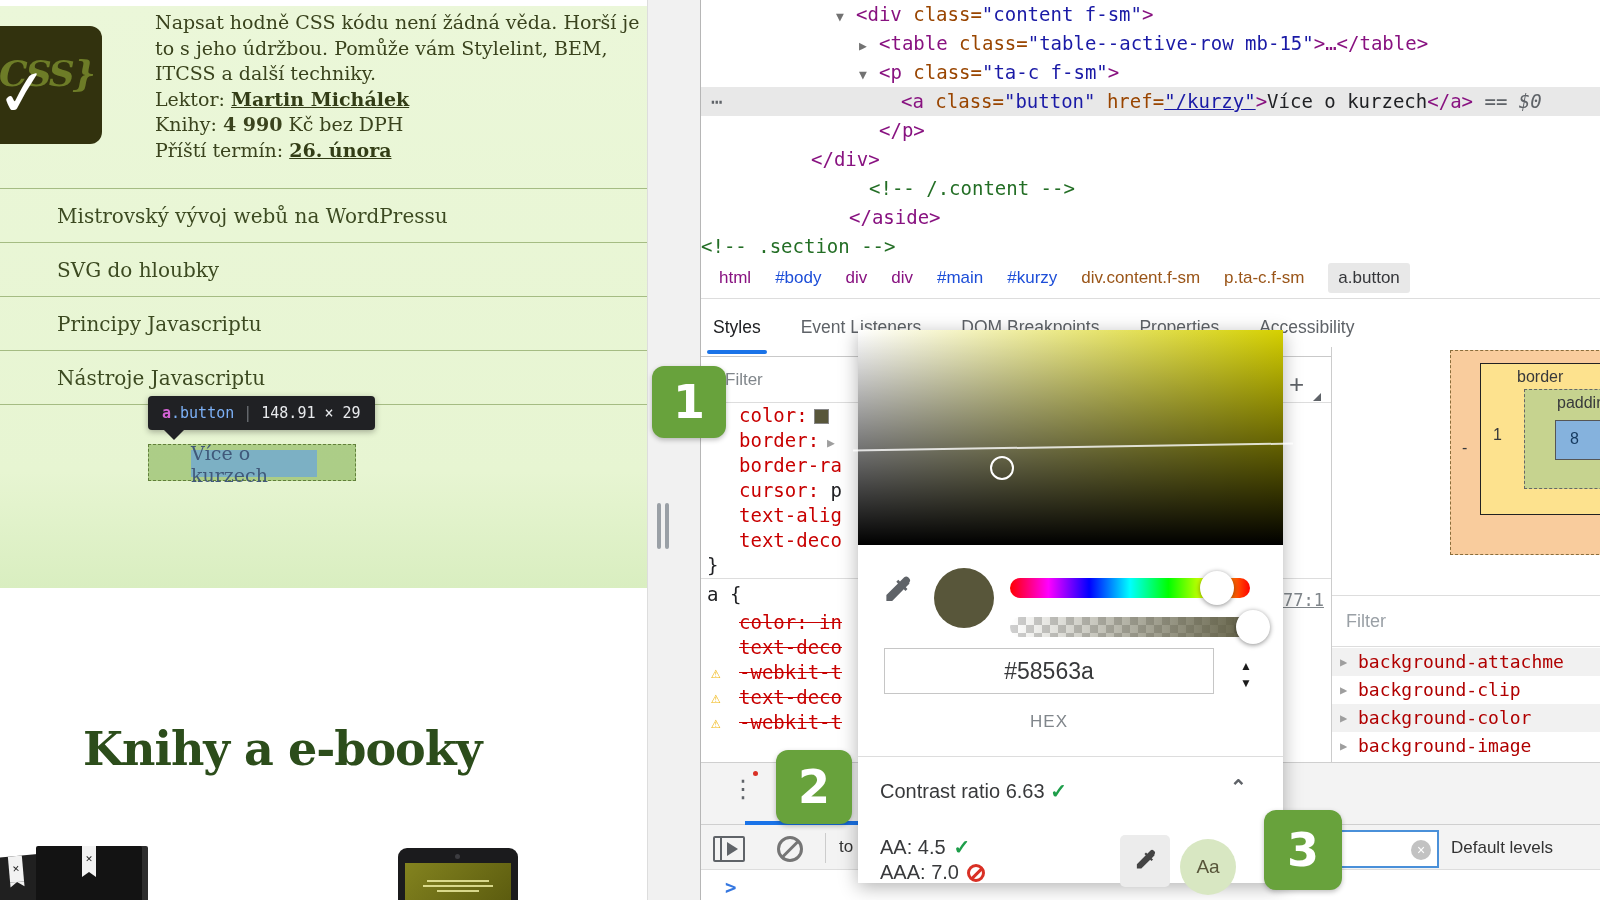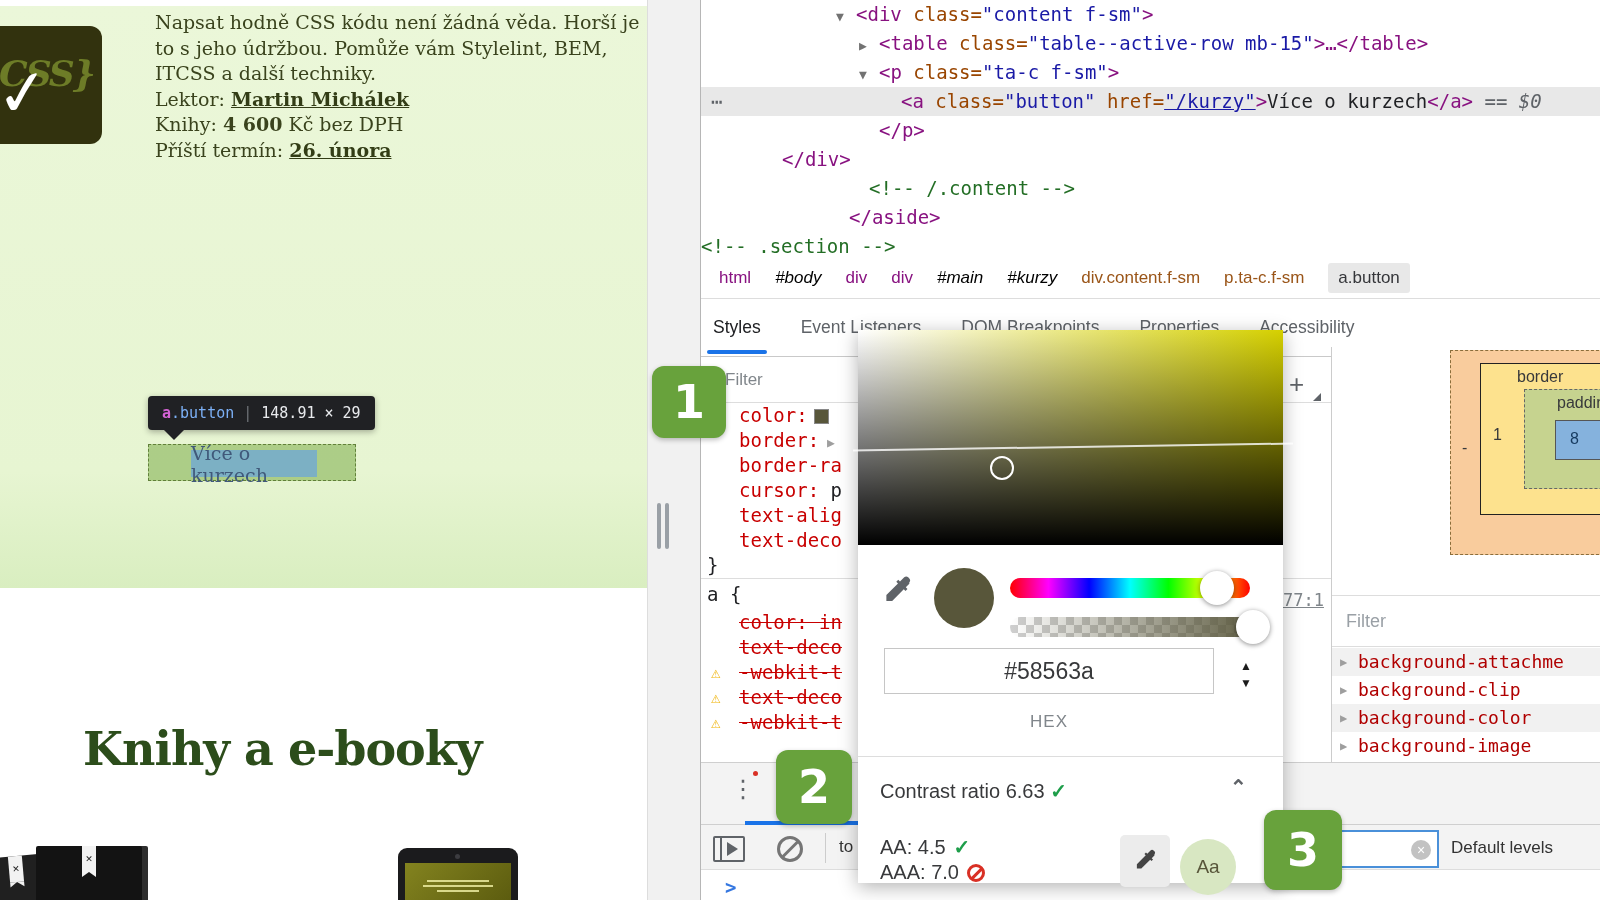--- a/index.html
+++ b/index.html
@@ -75,21 +75,21 @@
   .tok-link { color:#1a1aa6; text-decoration:underline; }
   .tok-text { color:#202124; }
   .tok-comment { color:#236e25; }
   .tok-dim { color:#5f6368; font-style:italic; }
   .row-hl { background:#e8e8e8; }
   .tok-dots { color:#5f6368; letter-spacing:1px; }
 
   .crumbs { position:absolute; left:0; top:257px; width:900px; height:42px; display:flex;
     align-items:center; gap:24px; padding-left:18px; font-size:17px; border-bottom:1px solid #ddd;
     background:#fff; }
-  .crumb-purple { color:#881280; } .crumb-dark { color:#000000;font-style:italic; } .crumb-orange { color:#9a5518; }
+  .crumb-purple { color:#881280; } .crumb-dark { color:#1d4ed8; } .crumb-orange { color:#9a5518; }
   .crumb-sel { color:#35363a; background:#e8e8e8; padding:5px 10px; border-radius:3px; }
 
   .tabs { position:absolute; left:0; top:299px; width:900px; height:58px; display:flex;
     align-items:center; gap:40px; padding-left:12px; font-size:17.5px; color:#5f6368;
     border-bottom:1px solid #c9c9c9; background:#fff; }
   .tab-active { color:#202124; position:relative; }
   .tab-active:after { content:""; position:absolute; left:-6px; right:-6px; bottom:-16px;
     height:4px; background:#1a73e8; border-radius:2px; }
 
   .sfilter { position:absolute; left:0; top:357px; width:630px; height:46px;
@@ -228,29 +228,44 @@
     </div>
 
     <div class="intro">
       <div>Napsat hodně CSS kódu není žádná věda. Horší je to s jeho údržbou. Pomůže vám Stylelint, BEM, ITCSS a další techniky.</div>
       <div>
         <span>Lektor:</span>
         <a style="font-weight:bold;"><u>Martin Michálek</u></a>
       </div>
       <div>
         <span>Knihy:</span>
-        <b>4 600</b>
+        <b>4 990</b>
         <span>Kč bez DPH</span>
       </div>
       <div>
         <span>Příští termín:</span>
         <a style="font-weight:bold;"><u>26. února</u></a>
       </div>
     </div>
 
+    <div class="course-list">
+      <div class="course-row">
+          <span>Mistrovský vývoj webů na WordPressu</span>
+        </div>
+      <div class="course-row">
+          <span>SVG do hloubky</span>
+        </div>
+      <div class="course-row">
+          <span>Principy Javascriptu</span>
+        </div>
+      <div class="course-row">
+          <span>Nástroje Javascriptu</span>
+        </div>
+      <div class="course-end"></div>
+    </div>
 
     <div class="btn-highlight">
       <div class="btn-content">
         <span>Více o kurzech</span>
       </div>
     </div>
 
     <div class="el-tooltip">
       <span><span class="tt-el">a</span><span class="tt-cls">.button</span></span>
       <span class="tt-sep">|</span>
@@ -289,21 +304,21 @@
       <div class="tree-row" style="top:29px; padding-left:158px;">
         <span class="tok-arrow">▶</span><span class="tok-tag">&lt;table</span><span class="tok-attr"> class=</span><span class="tok-val">"table--active-row mb-15"</span><span class="tok-tag">&gt;…&lt;/table&gt;</span>
       </div>
       <div class="tree-row" style="top:58px; padding-left:158px;">
         <span class="tok-arrow">▼</span><span class="tok-tag">&lt;p</span><span class="tok-attr"> class=</span><span class="tok-val">"ta-c f-sm"</span><span class="tok-tag">&gt;</span>
       </div>
       <div class="tree-row row-hl" style="top:87px; padding-left:200px;">
         <span class="tok-dots" style="position:absolute; left:10px;">⋯</span><span class="tok-tag">&lt;a</span><span class="tok-attr"> class=</span><span class="tok-val">"button"</span><span class="tok-attr"> href=</span><span class="tok-link">"/kurzy"</span><span class="tok-tag">&gt;</span><span class="tok-text">Více o kurzech</span><span class="tok-tag">&lt;/a&gt;</span><span class="tok-dim"> == $0</span>
       </div>
       <div class="tree-row" style="top:116px; padding-left:178px;"><span class="tok-tag">&lt;/p&gt;</span></div>
-      <div class="tree-row" style="top:145px; padding-left:81px;"><span class="tok-tag">&lt;/div&gt;</span></div>
+      <div class="tree-row" style="top:145px; padding-left:110px;"><span class="tok-tag">&lt;/div&gt;</span></div>
       <div class="tree-row" style="top:174px; padding-left:168px;"><span class="tok-comment">&lt;!-- /.content --&gt;</span></div>
       <div class="tree-row" style="top:203px; padding-left:148px;"><span class="tok-tag">&lt;/aside&gt;</span></div>
       <div class="tree-row" style="top:232px; "><span class="tok-comment">&lt;!-- .section --&gt;</span></div>
     </div>
 
     <div class="crumbs">
       <span class="crumb-purple">html</span>
       <span class="crumb-dark">#body</span>
       <span class="crumb-purple">div</span>
       <span class="crumb-purple">div</span>

